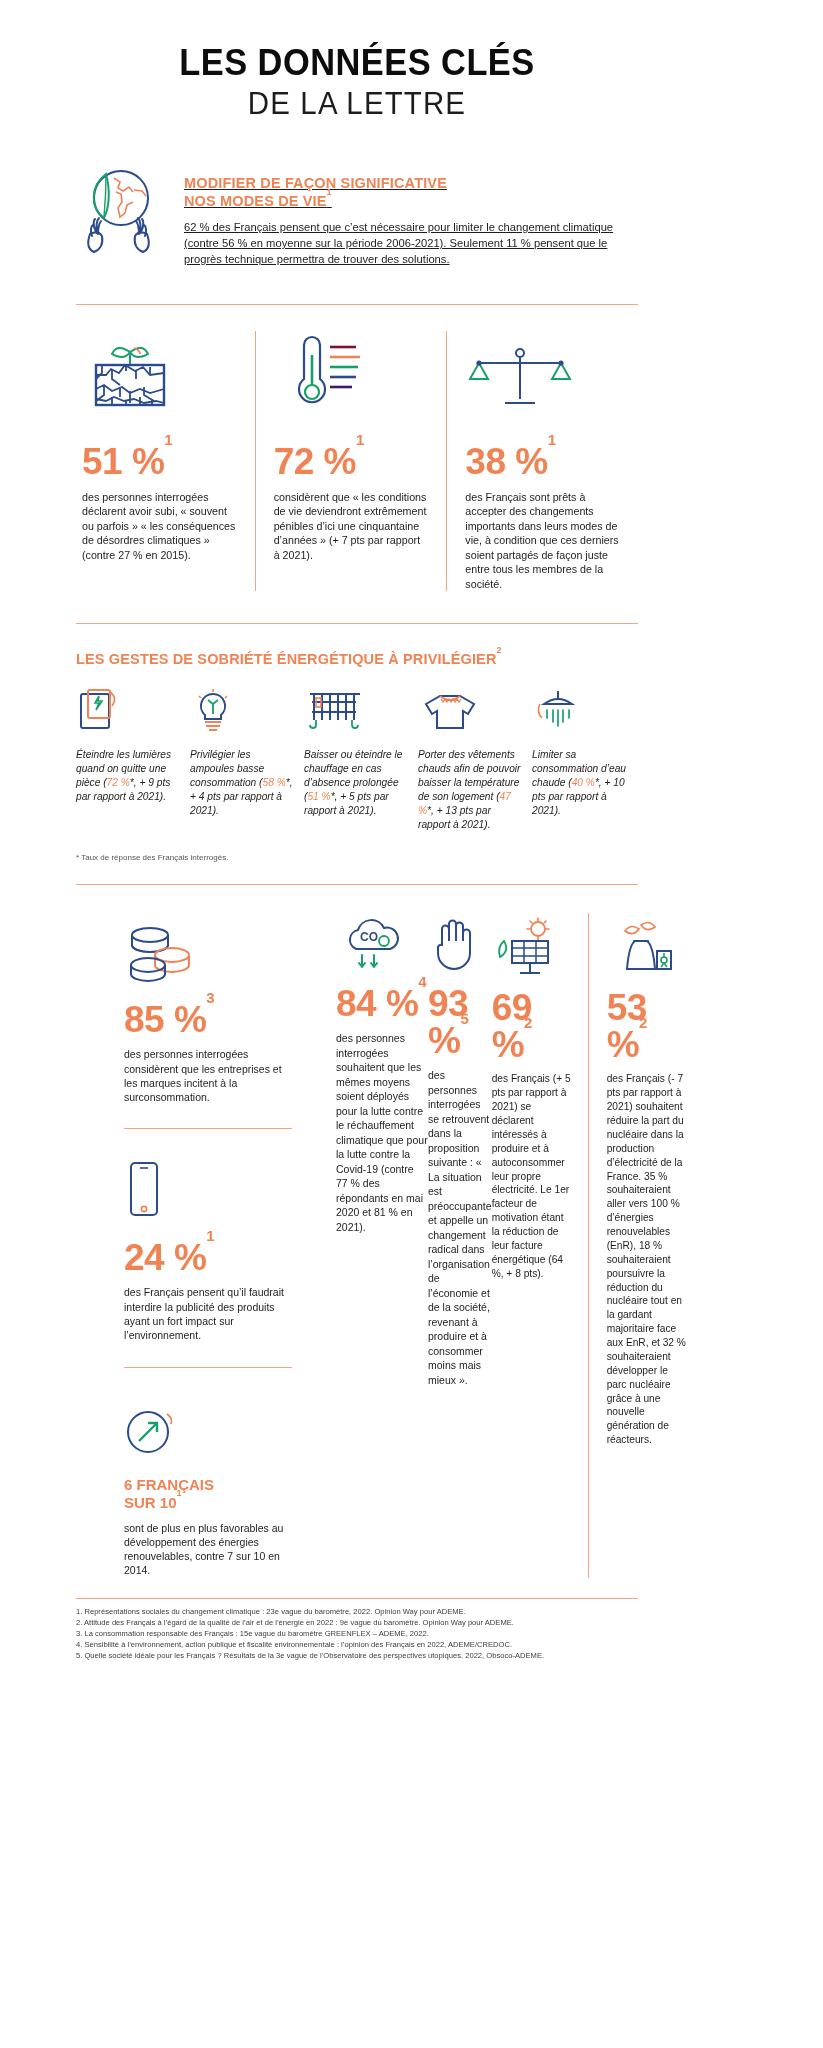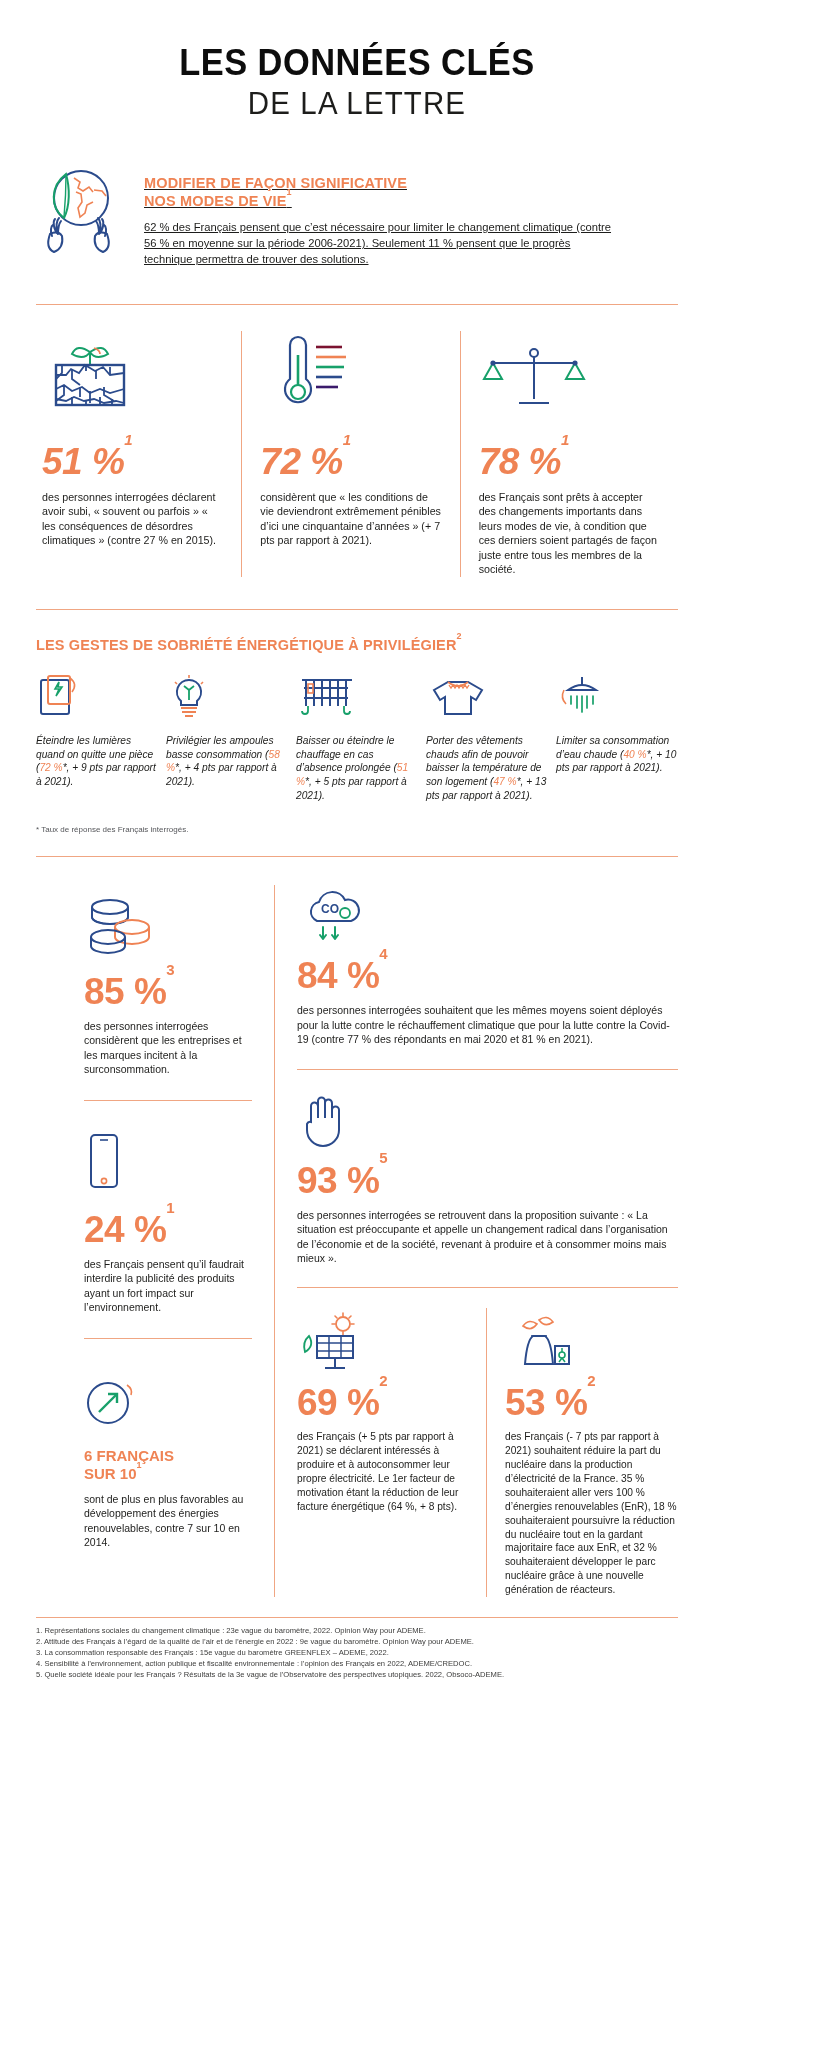--- a/index.html
+++ b/index.html
@@ -9,21 +9,21 @@
     font-family: "Liberation Sans", "DejaVu Sans", sans-serif;
     color: #1d1d1b;
   }
   body {
     width: 823px;
     height: 2048px;
     margin: 0 auto;
     position: relative;
     overflow: hidden;
   }
-  .page { width: 714px; padding: 0 36px; }
+  .page { width: 714px; padding: 0 76px; }
 
   
   .header { text-align: center; padding-top: 42px; }
   .title-main {
     font-family: "Liberation Sans Narrow", "Liberation Sans", sans-serif;
     font-weight: 700;
     font-size: 37px;
     letter-spacing: 0.5px;
     color: #0d0d0d;
     transform: scaleX(0.93);
@@ -83,21 +83,21 @@
   .intro .ico { width: 86px; flex: 0 0 86px; padding-top: 4px; }
   .intro .txt { flex: 1; padding-top: 22px; }
   .intro .body-text { margin-top: 10px; max-width: 470px; }
 
   
   .sep1 { margin: 36px 0 0 0; }
   .three { display: flex; padding-top: 26px; }
   .three .col { flex: 1; padding: 0 18px; }
   .three .col:first-child { padding-left: 6px; }
   .three .ico-wrap { height: 78px; display: flex; align-items: flex-end; }
-  .three .bignum { margin-top: 34px; font-style: italic; }
+  .three .bignum { margin-top: 34px; }
 
   
   .sep2 { margin-top: 32px; }
   .gestes { padding-top: 26px; }
   .gestes h2 { margin-bottom: 18px; }
   .gest-row { display: flex; gap: 8px; font-style: italic; }
   .gest { flex: 1; }
   .gest .ico-wrap { height: 48px; display: flex; align-items: flex-end; }
   .gest p {
     font-size: 10.2px;
@@ -107,21 +107,21 @@
   .footnote-small {
     font-size: 8px;
     color: #55565a;
     margin-top: 22px;
   }
 
   
   .sep3 { margin-top: 22px; }
   .bottom { display: flex; padding-top: 28px; gap: 0; }
   .bcol-left { width: 190px; flex: 0 0 190px; padding-right: 18px; margin-left: 48px; }
-  .bcol-right { flex: 1; padding-left: 22px; display: flex; flex-direction: column; }
+  .bcol-right { flex: 1; padding-left: 22px; display: flex; flex-direction: row; }
 
   .blk { }
   .blk .ico-wrap { height: 70px; display: flex; align-items: flex-end; }
   .blk .bignum { margin-top: 18px; }
   .blk p { font-size: 10.5px; line-height: 1.36; margin-top: 9px; }
 
   .hr-small { height: 1px; background: #f0a683; margin: 24px 0 22px 0; width: 168px; }
   .hr-right { height: 1px; background: #f0a683; margin: 22px 0 20px 0; }
 
   .rblk { display: block; }
@@ -245,21 +245,21 @@
           <circle cx="55" cy="10" r="4" fill="none" stroke="#2b4b8c" stroke-width="2"></circle>
           <path d="M55 14 V56" stroke="#2b4b8c" stroke-width="2" fill="none"></path>
           <path d="M40 60 h30" stroke="#2b4b8c" stroke-width="2" fill="none"></path>
           <path d="M14 20 h82" stroke="#2b4b8c" stroke-width="2" fill="none"></path>
           <path d="M14 20 l-9 16 h18Z" fill="none" stroke="#17a06a" stroke-width="2"></path>
           <path d="M96 20 l-9 16 h18Z" fill="none" stroke="#17a06a" stroke-width="2"></path>
           <circle cx="14" cy="20" r="2.6" fill="#2b4b8c"></circle>
           <circle cx="96" cy="20" r="2.6" fill="#2b4b8c"></circle>
         </svg>
       </div>
-      <div class="bignum"><span>78 %</span><sup>1</sup></div>
+      <div class="bignum"><span>38 %</span><sup>1</sup></div>
       <p class="stat-text">des Français sont prêts à accepter des changements importants dans leurs modes de vie, à condition que ces derniers soient partagés de façon juste entre tous les membres de la société.</p>
     </div>
   </div>
 
   <hr class="rule sep2">
 
   <div class="gestes">
     <h2 class="sec-heading"><span>LES GESTES DE SOBRIÉTÉ ÉNERGÉTIQUE À PRIVILÉGIER</span><sup>2</sup></h2>
 
     <div class="gest-row">

